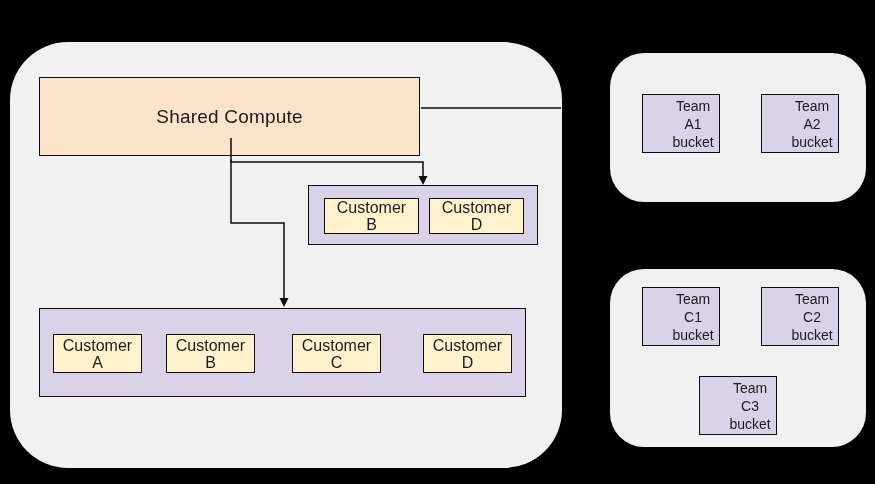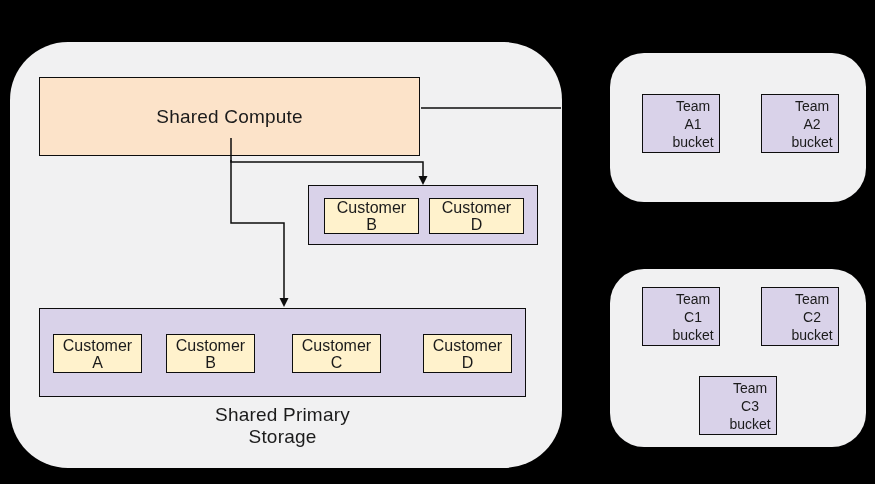--- a/index.html
+++ b/index.html
@@ -133,24 +133,20 @@
       <div class="box ybox" style="left:252px;">
         <span>Customer</span>
         <span>C</span>
       </div>
       <div class="box ybox" style="left:383px;">
         <span>Customer</span>
         <span>D</span>
       </div>
     </div>
 
-    <div class="lbl primary-label">
-      <span>Shared Primary</span>
-      <span>Storage</span>
-    </div>
   </div>
 
   <svg class="connectors" width="875" height="484" viewBox="0 0 875 484">
     <line x1="421" y1="108" x2="561" y2="108" stroke="#0d0d0d" stroke-width="1.5"></line>
     <polyline points="231,138 231,162 423,162 423,177" fill="none" stroke="#0d0d0d" stroke-width="1.5"></polyline>
     <polygon points="418.5,176 427.5,176 423,185" fill="#0d0d0d"></polygon>
     <polyline points="231,160 231,223 284,223 284,299" fill="none" stroke="#0d0d0d" stroke-width="1.5"></polyline>
     <polygon points="279.5,298 288.5,298 284,307" fill="#0d0d0d"></polygon>
   </svg>
 

